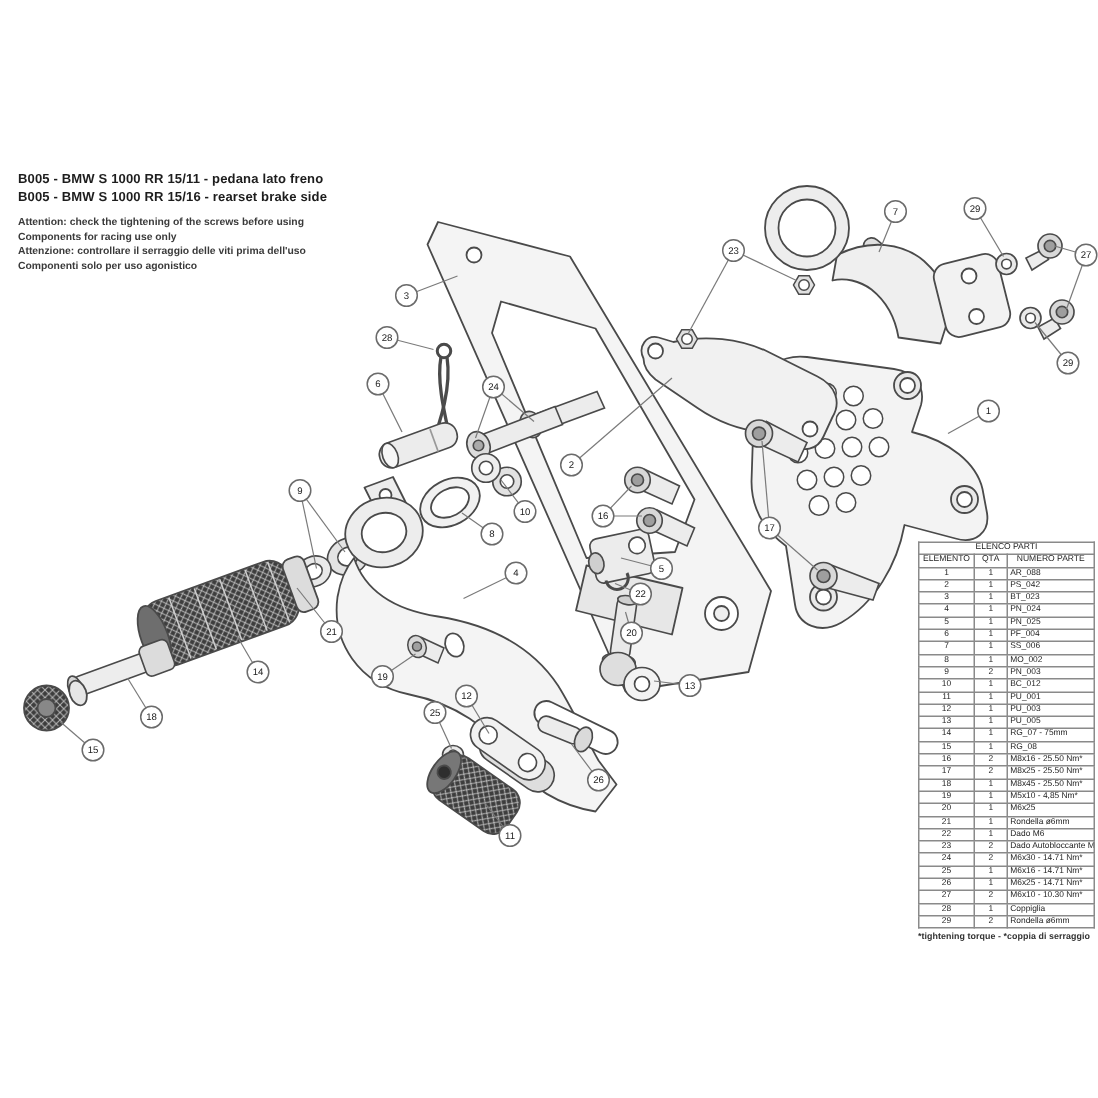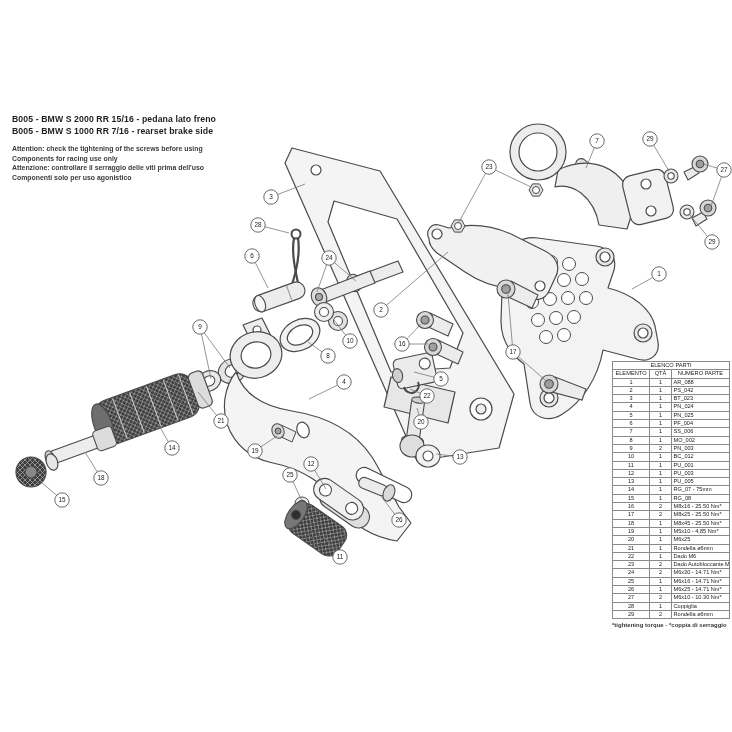--- a/index.html
+++ b/index.html
@@ -20,22 +20,22 @@
   }
   table.parts th{font-size:5.7px;text-align:center;}
   td.c0,td.c1{text-align:center;}
   td.c2{text-align:left;}
   .footnote{font-size:5.9px;font-weight:bold;color:#333;margin-top:2.5px;letter-spacing:.05px;}
 </style>
 </head>
 <body>
 
 <div class="header">
-  <div class="title-line">B005 - BMW S 2000 RR 15/16 - pedana lato freno</div>
-  <div class="title-line">B005 - BMW S 1000 RR 7/16 - rearset brake side</div>
+  <div class="title-line">B005 - BMW S 1000 RR 15/11 - pedana lato freno</div>
+  <div class="title-line">B005 - BMW S 1000 RR 15/16 - rearset brake side</div>
   <div class="warnings">
     <div class="warning-line">Attention: check the tightening of the screws before using</div>
     <div class="warning-line">Components for racing use only</div>
     <div class="warning-line">Attenzione: controllare il serraggio delle viti prima dell'uso</div>
     <div class="warning-line">Componenti solo per uso agonistico</div>
   </div>
 </div>
 
 <svg class="diagram-svg" viewBox="0 0 732 732">
   <defs>

